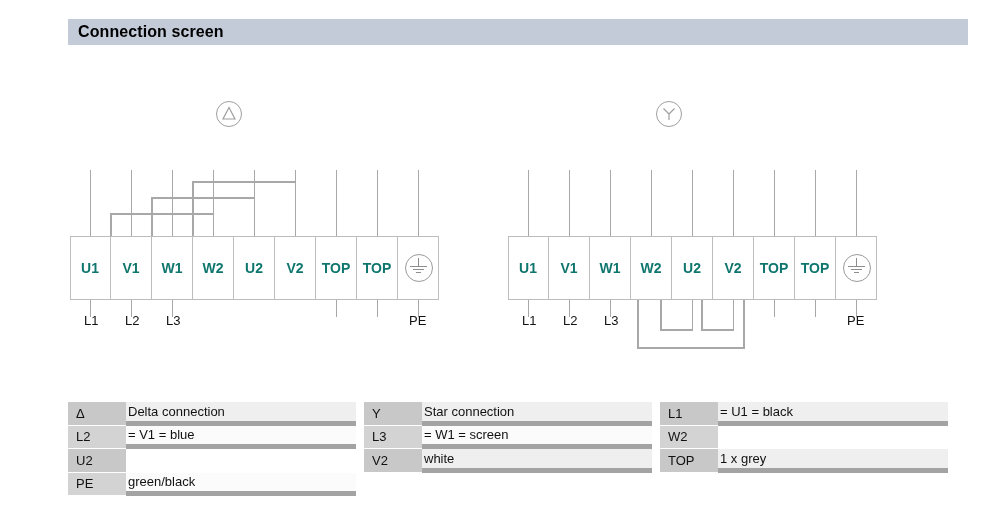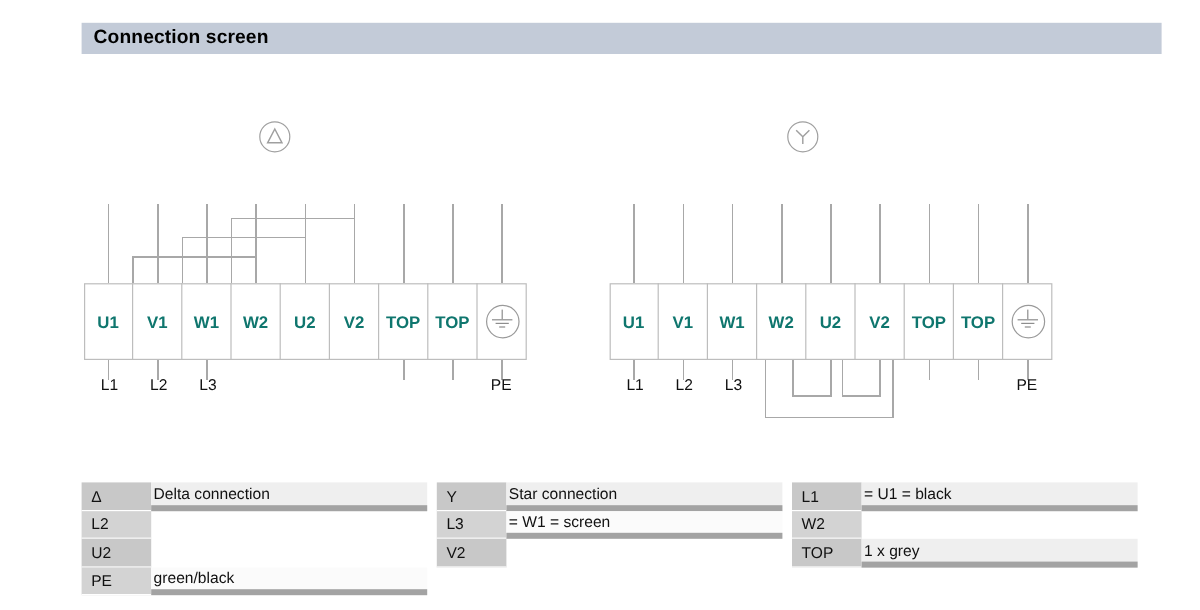--- a/index.html
+++ b/index.html
@@ -280,20 +280,21 @@
 
   <div class="legend">
 
     <div class="legend-col left">
       <div class="legend-row odd">
         <div class="legend-key">Δ</div>
         <div class="legend-val">Delta connection</div>
       </div>
       <div class="legend-row even">
         <div class="legend-key">L2</div>
+        <div class="legend-val">= V1 = blue</div>
       </div>
       <div class="legend-row odd">
         <div class="legend-key">U2</div>
       </div>
       <div class="legend-row even">
         <div class="legend-key">PE</div>
         <div class="legend-val">green/black</div>
       </div>
     </div>
 
@@ -301,20 +302,21 @@
       <div class="legend-row odd">
         <div class="legend-key">Y</div>
         <div class="legend-val">Star connection</div>
       </div>
       <div class="legend-row even">
         <div class="legend-key">L3</div>
         <div class="legend-val">= W1 = screen</div>
       </div>
       <div class="legend-row odd">
         <div class="legend-key">V2</div>
+        <div class="legend-val">white</div>
       </div>
       <div class="legend-row even hidden-row">
         <div class="legend-key"></div>
         <div class="legend-val"></div>
       </div>
     </div>
 
     <div class="legend-col right">
       <div class="legend-row odd">
         <div class="legend-key">L1</div>

